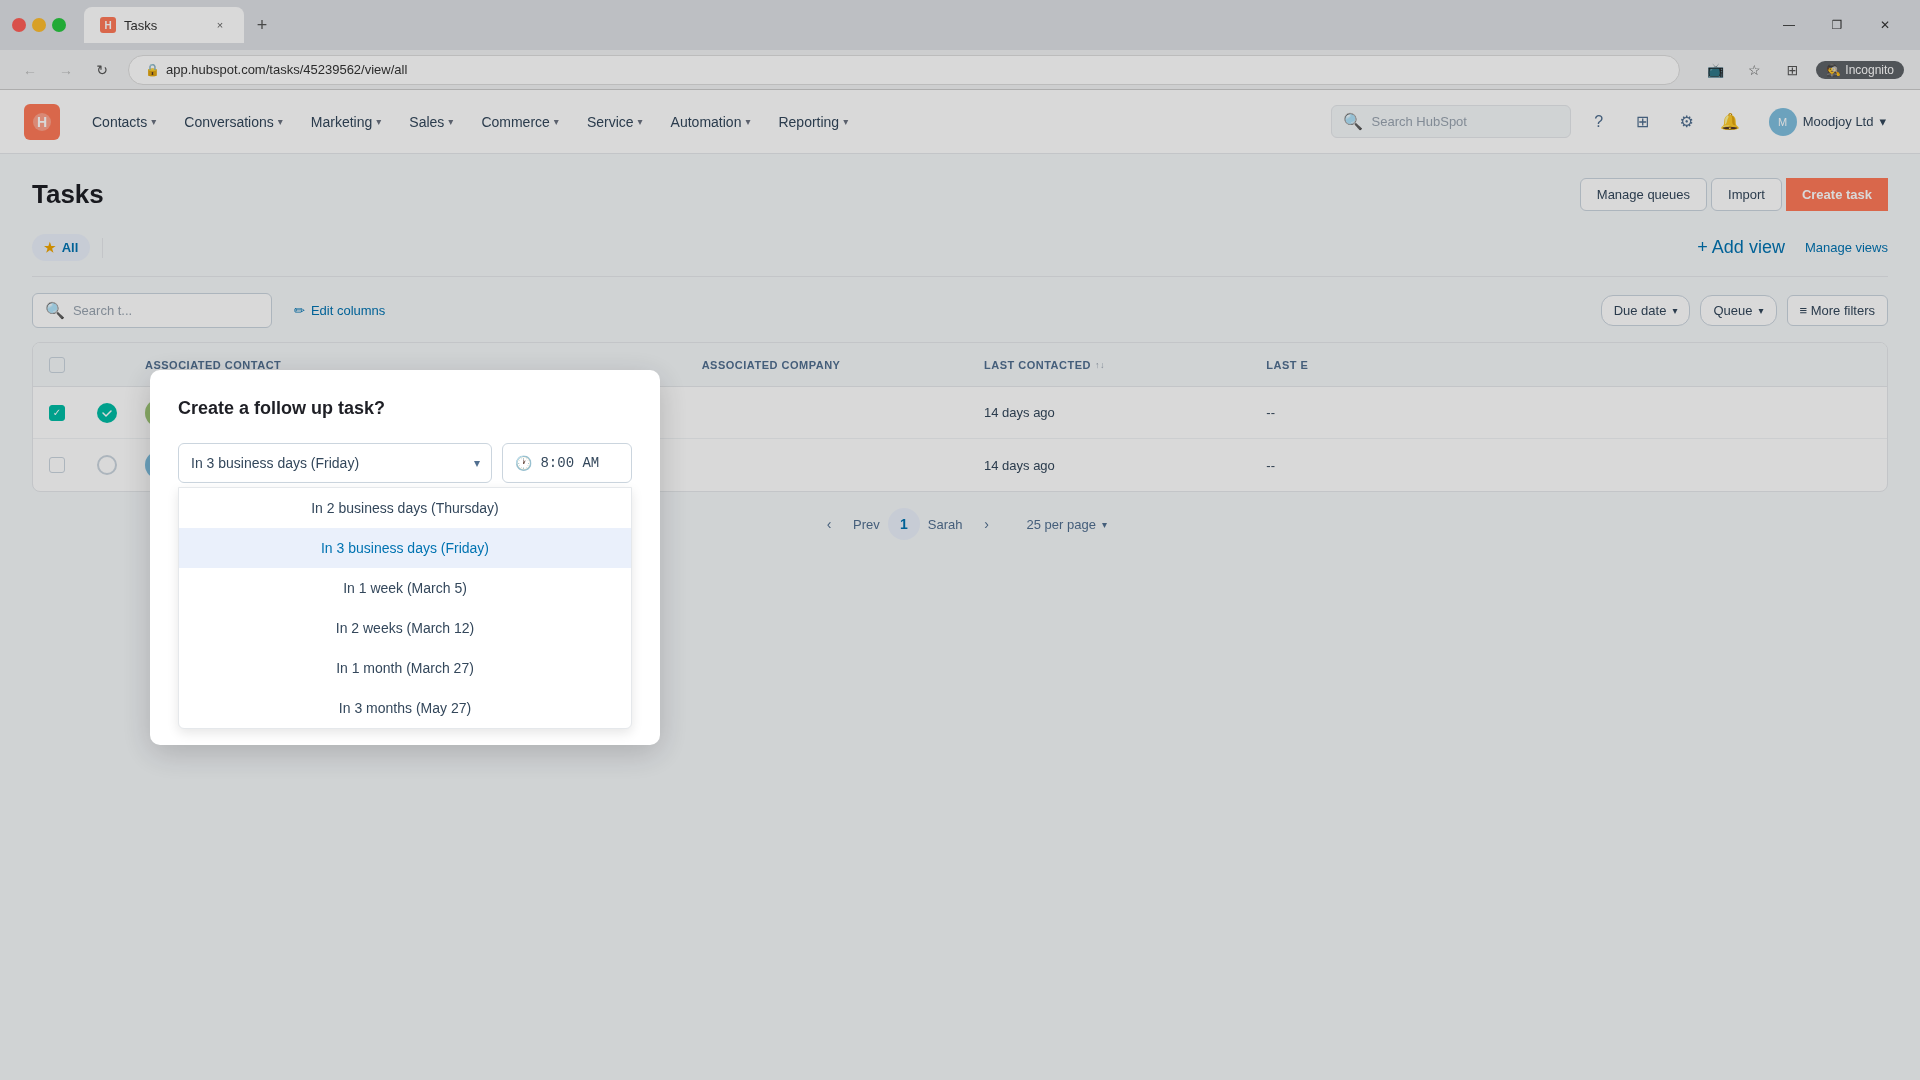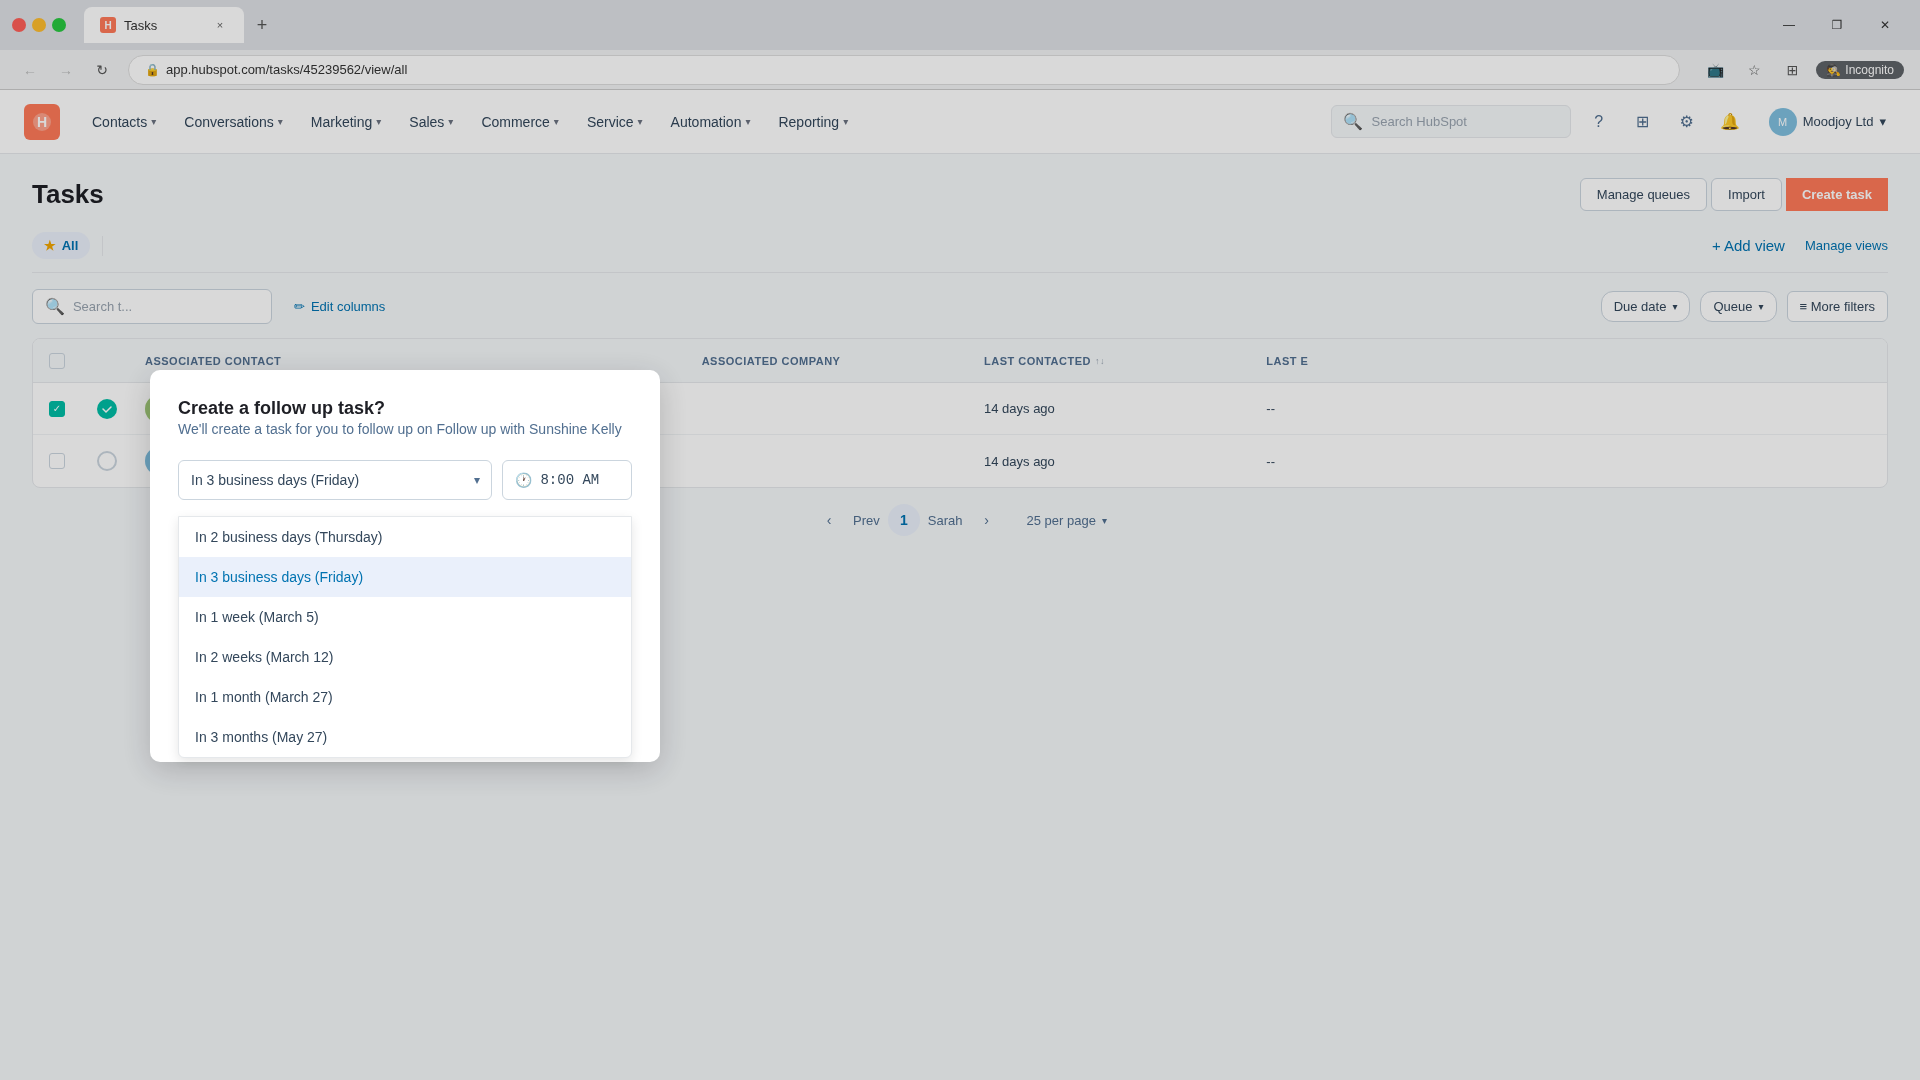--- a/index.html
+++ b/index.html
@@ -52,21 +52,21 @@
     .btn-outline { border: 1px solid #cbd5de; background: white; color: #33475b; padding: 8px 16px; border-radius: 6px; cursor: pointer; font-size: 13px; font-weight: 500; }
     .btn-primary { background: #ff7a59; color: white; border: none; padding: 8px 16px; border-radius: 0; cursor: pointer; font-size: 13px; font-weight: 600; }
 
     
     .filters-row { display: flex; align-items: center; gap: 12px; margin-bottom: 16px; padding-bottom: 12px; border-bottom: 1px solid #e5e8eb; }
     .filter-tab { display: flex; align-items: center; gap: 6px; padding: 6px 12px; border-radius: 20px; cursor: pointer; font-size: 13px; color: #516f90; }
     .filter-tab.active { background: #eaf0fb; color: #0073b1; font-weight: 600; }
     .filter-star { color: #f0a500; }
     .filter-divider { width: 1px; height: 20px; background: #e5e8eb; }
     .filter-right { margin-left: auto; display: flex; align-items: center; gap: 10px; }
-    .add-view-btn { display: flex; align-items: center; gap: 6px; color: #0073b1; font-size: 15px; cursor: pointer; padding: 6px 10px; border-radius: 6px; }
+    .add-view-btn { display: flex; align-items: center; gap: 6px; color: #0073b1; font-size: 18px; cursor: pointer; padding: 6px 10px; border-radius: 6px; }
     .manage-views-btn { color: #0073b1; font-size: 13px; cursor: pointer; }
 
     
     .table-filters { display: flex; align-items: center; gap: 10px; margin-bottom: 14px; }
     .search-input { display: flex; align-items: center; gap: 8px; background: white; border: 1px solid #cbd5de; border-radius: 6px; padding: 7px 12px; width: 240px; }
     .search-input input { border: none; outline: none; font-size: 13px; color: #33475b; width: 100%; }
     .search-input input::placeholder { color: #99a4b0; }
     .filter-btn { display: flex; align-items: center; gap: 6px; padding: 7px 12px; border: 1px solid #cbd5de; border-radius: 12px; background: white; cursor: pointer; font-size: 13px; color: #33475b; }
     .filter-btn .chevron { font-size: 10px; }
     .edit-columns-btn { display: flex; align-items: center; gap: 6px; padding: 7px 12px; color: #0073b1; cursor: pointer; font-size: 13px; }
@@ -92,21 +92,21 @@
     .page-btn { width: 32px; height: 32px; border-radius: 50%; display: flex; align-items: center; justify-content: center; cursor: pointer; font-size: 14px; color: #516f90; }
     .page-btn.current { background: #eaf0fb; color: #0073b1; font-weight: 600; }
     .per-page { display: flex; align-items: center; gap: 6px; font-size: 13px; color: #516f90; cursor: pointer; margin-left: 16px; }
     .per-page .chevron { font-size: 10px; }
 
     
     .modal-overlay { position: fixed; top: 0; left: 0; right: 0; bottom: 0; background: rgba(0,0,0,0.15); z-index: 100; display: flex; align-items: flex-start; justify-content: flex-start; }
     .modal-backdrop { position: absolute; top: 0; left: 0; right: 0; bottom: 0; }
     .modal { position: absolute; top: 370px; left: 150px; background: white; border-radius: 10px; box-shadow: 0 8px 32px rgba(0,0,0,0.18); width: 510px; z-index: 101; }
     .modal-body { padding: 28px 28px 0; }
-    .modal-title { font-size: 18px; font-weight: 700; color: #1e1f25; margin-bottom: 0; }
+    .modal-title { font-size: 18px; font-weight: 700; color: #1e1f25; margin-bottom: 24px; }
     .modal-desc { font-size: 14px; color: #516f90; margin-bottom: 20px; line-height: 1.5; }
     .modal-inputs { display: flex; gap: 10px; margin-bottom: 0; }
     .date-select-wrapper { position: relative; flex: 1; }
     .date-select { width: 100%; height: 40px; border: 1px solid #cbd5de; border-radius: 6px; padding: 0 36px 0 12px; font-size: 14px; color: #33475b; background: white; appearance: none; cursor: pointer; font-weight: 500; }
     .date-select-arrow { position: absolute; right: 12px; top: 50%; transform: translateY(-50%); pointer-events: none; color: #516f90; font-size: 12px; }
     .time-input { display: flex; align-items: center; gap: 8px; border: 1px solid #cbd5de; border-radius: 6px; padding: 0 12px; height: 40px; width: 130px; background: white; }
     .time-icon { color: #516f90; font-size: 14px; }
     .time-value { font-size: 14px; color: #33475b; font-weight: 500; font-family: Liberation Mono, monospace; }
 
     
@@ -364,42 +364,41 @@
     </div>
   </div>
 
 </div>
 
 <div class="modal-overlay">
   <div class="modal-backdrop"></div>
   <div class="modal">
     <div class="modal-body">
       <div class="modal-title">Create a follow up task?</div>
-      <div class="modal-desc">We'll create a task for you to follow up on Follow up with Sunshine Kelly</div>
       <div class="modal-inputs">
         <div class="date-select-wrapper" style="position:relative;">
           <select class="date-select">
             <option>In 2 business days (Thursday)</option>
             <option selected="">In 3 business days (Friday)</option>
             <option>In 1 week (March 5)</option>
             <option>In 2 weeks (March 12)</option>
             <option>In 1 month (March 27)</option>
             <option>In 3 months (May 27)</option>
           </select>
           <span class="date-select-arrow">▾</span>
         </div>
         <div class="time-input">
           <span class="time-icon">🕐</span>
           <span class="time-value">8:00 AM</span>
         </div>
       </div>
     </div>
 
     <div style="position:relative; margin: 0 28px;">
-      <div class="dropdown" style="position:relative;top:16px;width:100%;margin-top:0;">
+      <div class="dropdown" style="position:relative;top:4px;width:100%;margin-top:0;text-align:center;">
         <div class="dropdown-item">
           <span>In 2 business days (Thursday)</span>
         </div>
         <div class="dropdown-item selected">
           <span>In 3 business days (Friday)</span>
         </div>
         <div class="dropdown-item">
           <span>In 1 week (March 5)</span>
         </div>
         <div class="dropdown-item">

